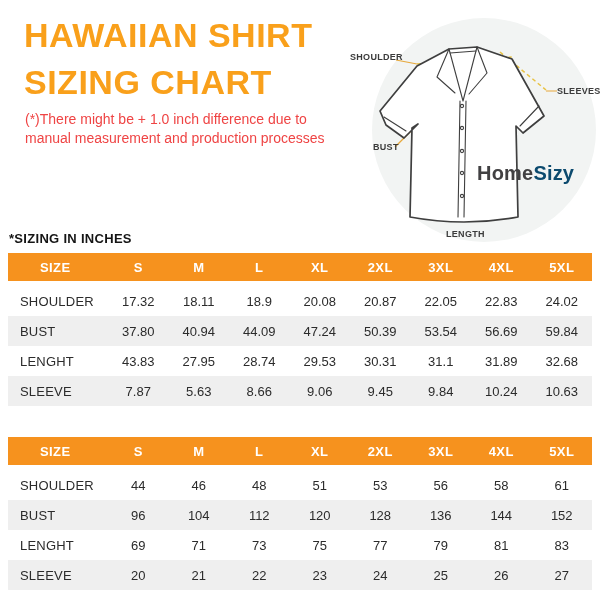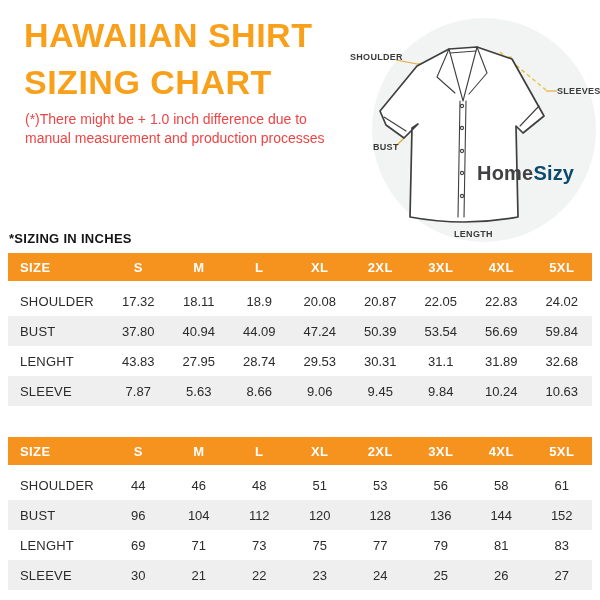--- a/index.html
+++ b/index.html
@@ -1,50 +1,50 @@
 <!DOCTYPE html>
 <html><head>
 <meta charset="utf-8">
 <style>
   html,body { margin:0; padding:0; }
   body { width:600px; height:600px; background:#ffffff;
          font-family:"Liberation Sans", sans-serif; }
-  .canvas { position:relative; width:600px; height:600px; overflow:hidden; background:#fff; }
+  .canvas { position:relative; width:600px; height:600px; overflow:hidden; background:#fff;border-radius:31px; }
 
   
   .title { position:absolute; left:24px; top:12px; font-size:34px; line-height:47px;
            font-weight:bold; color:#F9A01B; letter-spacing:.5px; white-space:nowrap; }
   .note  { position:absolute; left:25px; top:110px; font-size:14px; line-height:19px;
            color:#ef4444; white-space:nowrap; }
 
   
   .diagram { position:absolute; left:338px; top:0; width:262px; height:250px; }
   .diagram svg { position:absolute; left:0; top:0; }
   .diag-label { position:absolute; font-size:9px; font-weight:bold; color:#3b3b3b;
                 letter-spacing:.3px; white-space:nowrap; }
   .lbl-shoulder { left:12px;  top:52px; }
   .lbl-sleeves  { left:219px; top:86px; }
   .lbl-bust     { left:35px;  top:142px; }
-  .lbl-length   { left:116px; top:229px; }
+  .lbl-length   { left:108px; top:229px; }
   .logo { position:absolute; left:139px; top:162px; font-size:20px; font-weight:bold;
           letter-spacing:.2px; white-space:nowrap; }
   .logo .dark   { color:#414042; }
   .logo .orange { color:#0c4a6e; }
 
   
   .section-label { position:absolute; left:9px; font-size:13px; font-weight:bold;
                    color:#151515; letter-spacing:.3px; }
   .sl-1 { top:231px; } .sl-2 { top:416px;margin-top:31px; }
   .table { position:absolute; left:8px; width:584px; }
   .t1 { top:253px; } .t2 { top:437px; }
   .thead { display:grid; grid-template-columns:100px repeat(8,1fr); background:#F6921E;
            height:28px; align-items:center; color:#fff; font-weight:bold; font-size:13px;
            letter-spacing:.4px; }
   .th { text-align:center; }
-  .th.first { text-align:left; padding-left:12px; }
+  .th.first { text-align:left; padding-left:12px;margin-left:20px; }
   .tbody { margin-top:5px; }
   .tr { display:grid; grid-template-columns:100px repeat(8,1fr); height:30px;
         align-items:center; font-size:13px; color:#2b2b2b; }
   .tr.alt { background:#EFEFEF; }
   .td { text-align:center; }
   .td.first { text-align:left; padding-left:12px; letter-spacing:.2px; }
 </style>
 </head>
 <body>
 
@@ -209,21 +209,21 @@
           <div class="td">71</div>
           <div class="td">73</div>
           <div class="td">75</div>
           <div class="td">77</div>
           <div class="td">79</div>
           <div class="td">81</div>
           <div class="td">83</div>
         </div>
         <div class="tr alt">
           <div class="td first">SLEEVE</div>
-          <div class="td">30</div>
+          <div class="td">20</div>
           <div class="td">21</div>
           <div class="td">22</div>
           <div class="td">23</div>
           <div class="td">24</div>
           <div class="td">25</div>
           <div class="td">26</div>
           <div class="td">27</div>
         </div>
       </div>
   </div>

